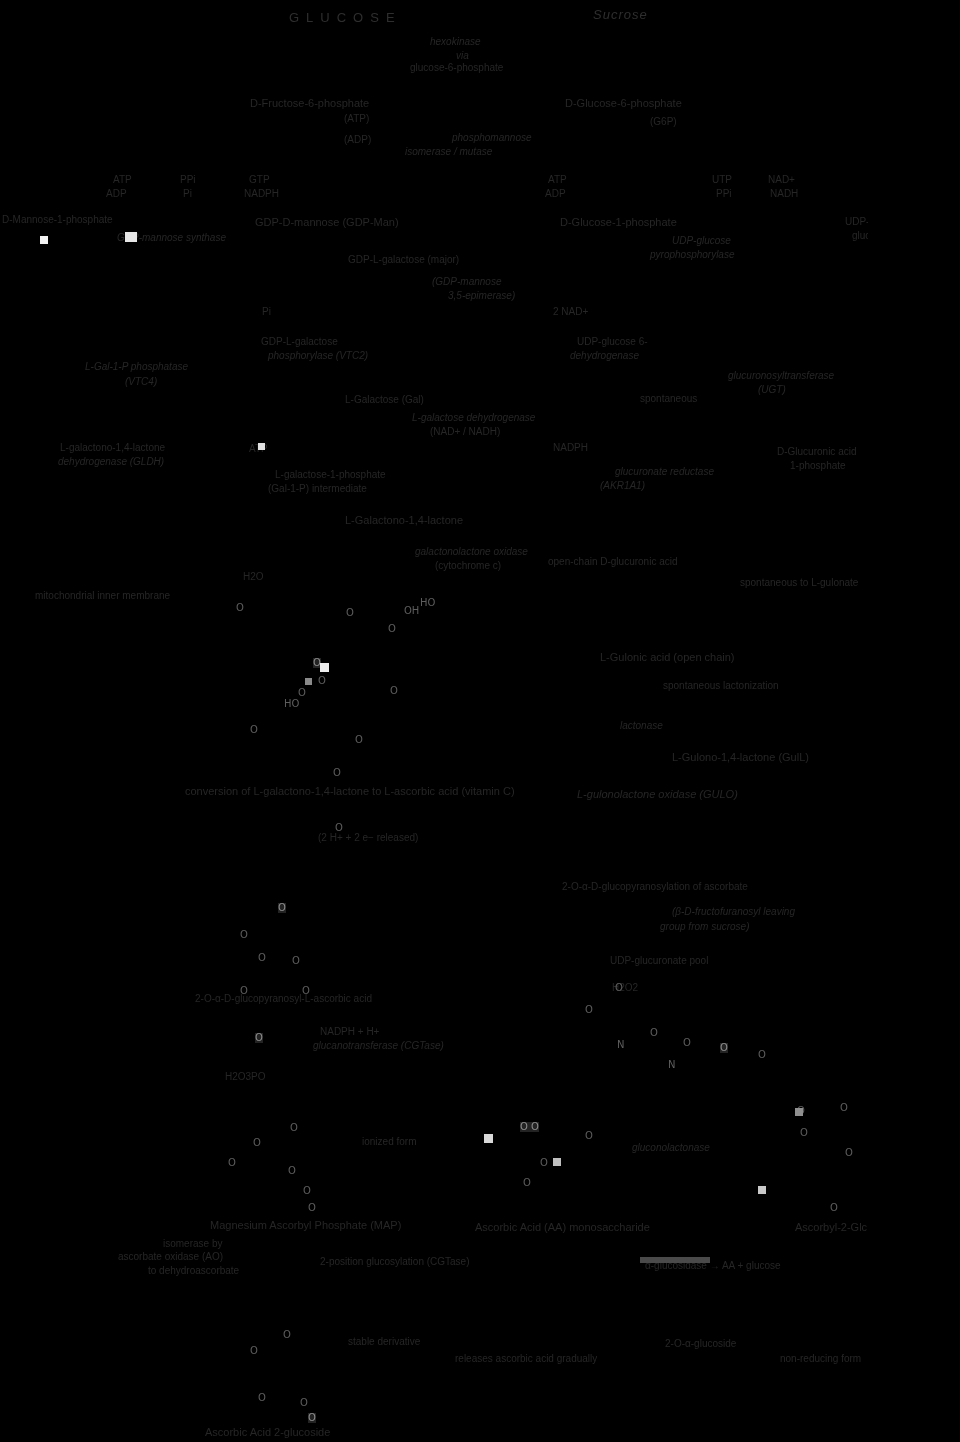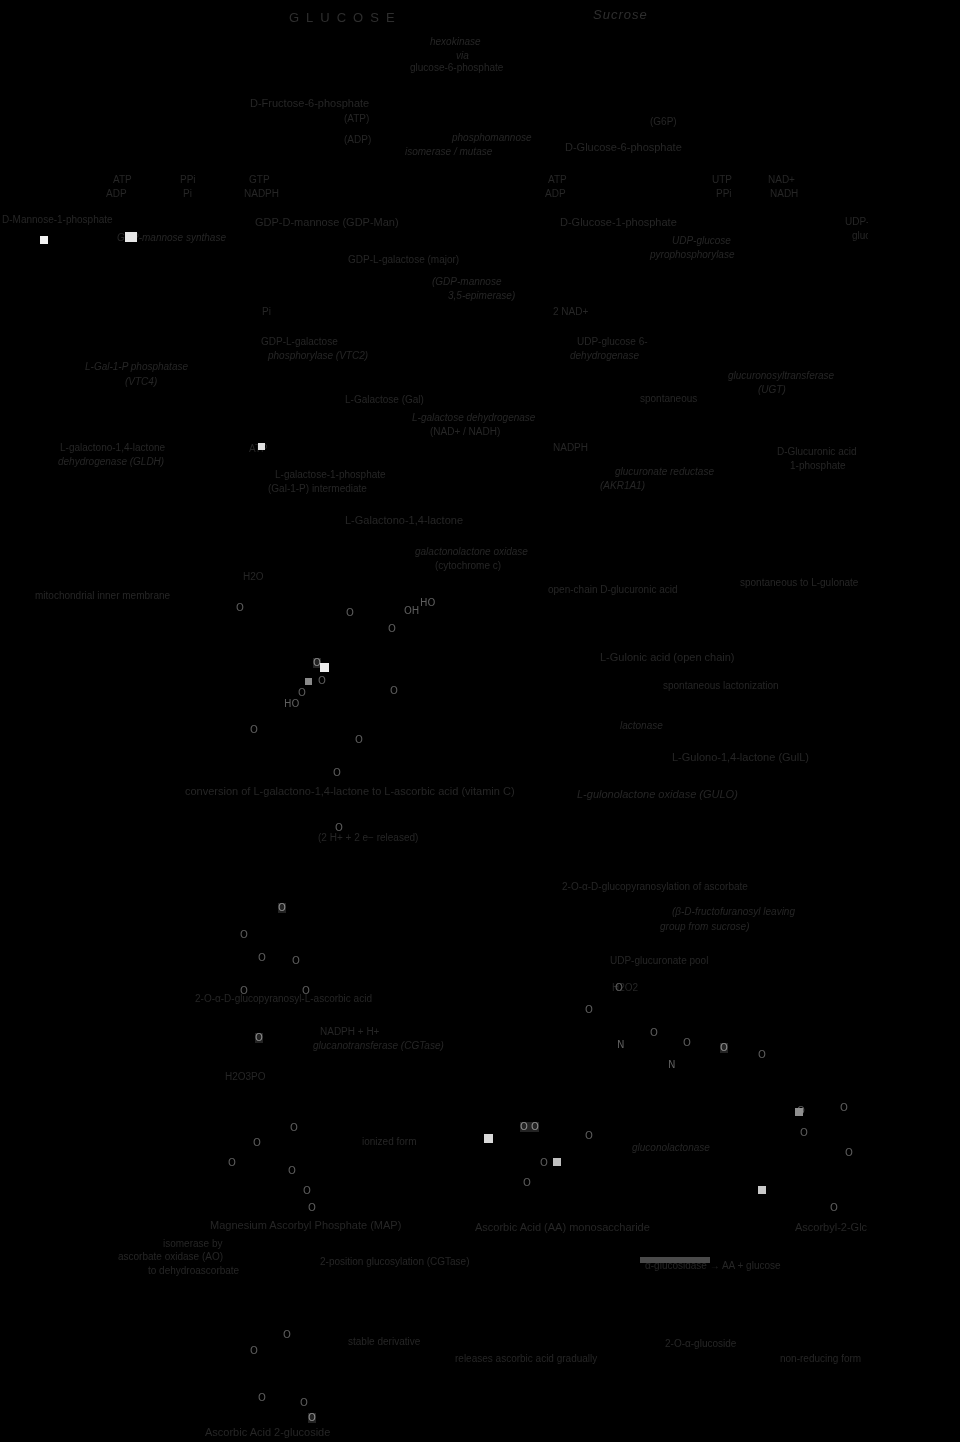--- a/index.html
+++ b/index.html
@@ -97,21 +97,21 @@
       <span class="lbl sm it" style="left: 600px; top: 480px;">(AKR1A1)</span>
       <span class="lbl sm" style="left: 777px; top: 446px;">D-Glucuronic acid</span>
       <span class="lbl sm" style="left: 790px; top: 460px;">1-phosphate</span>
       <span class="lbl sm" style="left: 275px; top: 469px;">L-galactose-1-phosphate</span>
       <span class="lbl sm" style="left: 268px; top: 483px;">(Gal-1-P) intermediate</span>
       <span class="lbl " style="left: 345px; top: 514px;">L-Galactono-1,4-lactone</span>
       <span class="lbl sm it" style="left: 415px; top: 546px;">galactonolactone oxidase</span>
       <span class="lbl sm" style="left: 435px; top: 560px;">(cytochrome c)</span>
       <span class="lbl sm" style="left: 243px; top: 571px;">H2O</span>
       <span class="lbl sm" style="left: 35px; top: 590px;">mitochondrial inner membrane</span>
-      <span class="lbl sm" style="left: 548px; top: 584px;">open-chain D-glucuronic acid</span>
+      <span class="lbl sm" style="left: 548px; top: 556px;">open-chain D-glucuronic acid</span>
       <span class="lbl sm" style="left: 740px; top: 577px;">spontaneous to L-gulonate</span>
       <span class="lbl " style="left: 600px; top: 651px;">L-Gulonic acid (open chain)</span>
       <span class="lbl sm" style="left: 663px; top: 680px;">spontaneous lactonization</span>
       <span class="lbl sm it" style="left: 620px; top: 720px;">lactonase</span>
       <span class="lbl " style="left: 672px; top: 751px;">L-Gulono-1,4-lactone (GulL)</span>
       <span class="lbl it" style="left: 577px; top: 788px;">L-gulonolactone oxidase (GULO)</span>
       <span class="lbl " style="left: 185px; top: 785px;">conversion of L-galactono-1,4-lactone to L-ascorbic acid (vitamin C)</span>
       <span class="lbl sm" style="left: 318px; top: 832px;">(2 H+ + 2 e− released)</span>
       <span class="lbl sm" style="left: 562px; top: 881px;">2-O-α-D-glucopyranosylation of ascorbate</span>
       <span class="lbl sm it" style="left: 893px; top: 887px;">FAD</span>
@@ -131,21 +131,21 @@
       <span class="lbl sm" style="left: 163px; top: 1238px;">isomerase by</span>
       <span class="lbl sm" style="left: 118px; top: 1251px;">ascorbate oxidase (AO)</span>
       <span class="lbl sm" style="left: 148px; top: 1265px;">to dehydroascorbate</span>
       <span class="lbl sm" style="left: 320px; top: 1256px;">2-position glucosylation (CGTase)</span>
       <span class="lbl sm" style="left: 645px; top: 1260px;">α-glucosidase → AA + glucose</span>
       <span class="lbl sm" style="left: 348px; top: 1336px;">stable derivative</span>
       <span class="lbl sm" style="left: 455px; top: 1353px;">releases ascorbic acid gradually</span>
       <span class="lbl sm" style="left: 665px; top: 1338px;">2-O-α-glucoside</span>
       <span class="lbl sm" style="left: 780px; top: 1353px;">non-reducing form</span>
       <span class="lbl " style="left: 205px; top: 1426px;">Ascorbic Acid 2-glucoside</span>
-      <span class="lbl " style="left: 565px; top: 97px; margin-top: 44px;">D-Glucose-6-phosphate</span>
+      <span class="lbl " style="left: 565px; top: 97px;">D-Glucose-6-phosphate</span>
       <span class="lbl sm" style="left: 650px; top: 116px;">(G6P)</span>
       <span class="lbl sm" style="left: 548px; top: 174px;">ATP</span>
       <span class="lbl sm" style="left: 545px; top: 188px;">ADP</span>
       <span class="lbl sm" style="left: 712px; top: 174px;">UTP</span>
       <span class="lbl sm" style="left: 716px; top: 188px;">PPi</span>
       <span class="lbl sm" style="left: 768px; top: 174px;">NAD+</span>
       <span class="lbl sm" style="left: 770px; top: 188px;">NADH</span>
     </div>
   <div id="atoms-layer">
       <span class="atom" style="left: 236px; top: 603px;">O</span>

